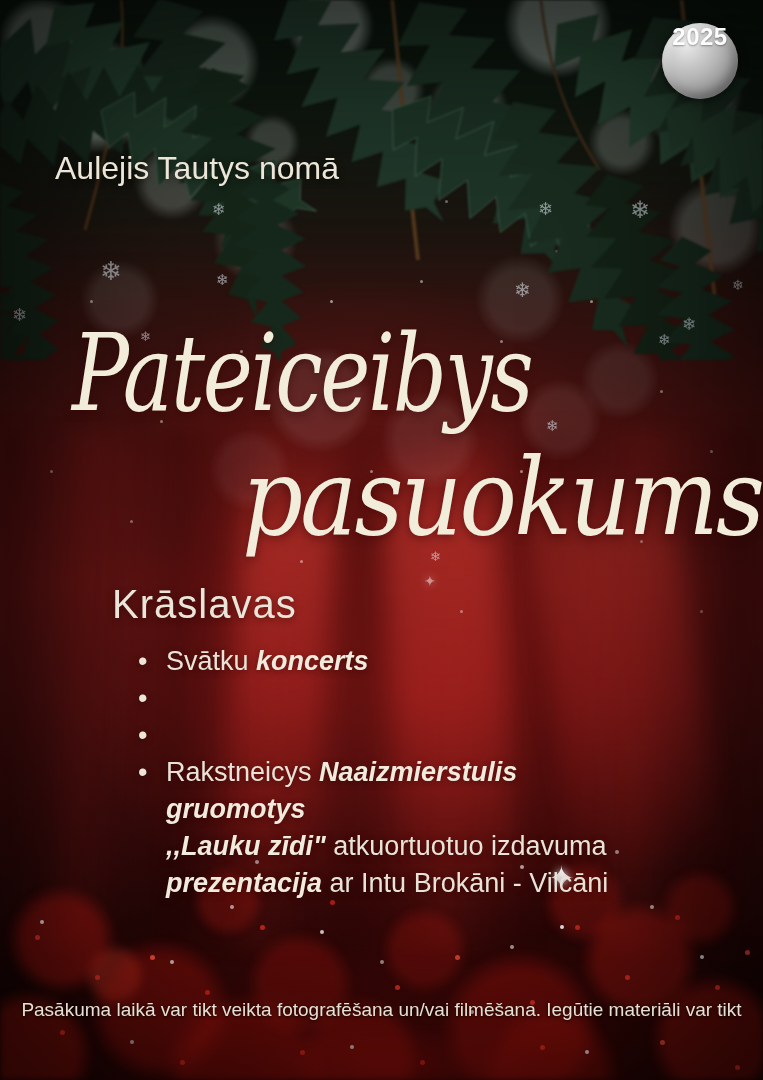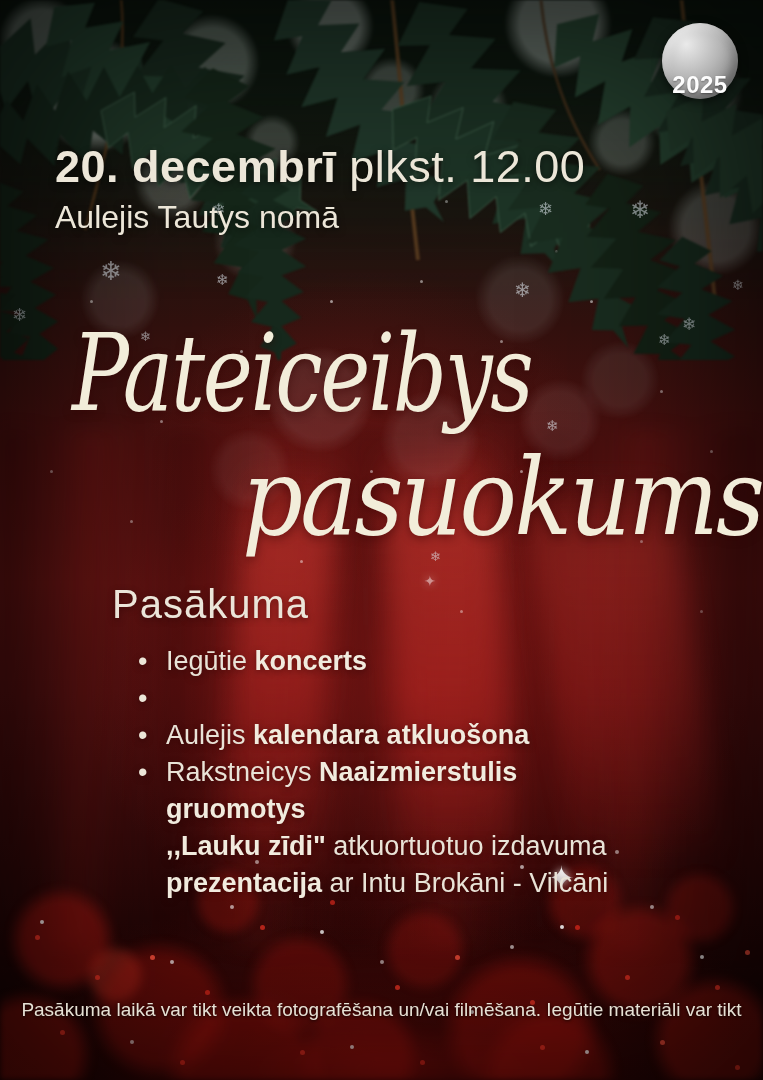--- a/index.html
+++ b/index.html
@@ -148,21 +148,21 @@
   .sf13{left:538px;top:200px;font-size:18px;}
   .flare{position:absolute;color:#fff;pointer-events:none;line-height:1;text-shadow:0 0 8px rgba(255,255,255,.9);}
   .fl1{left:548px;top:862px;font-size:32px;opacity:.95;}
   .fl2{left:424px;top:574px;font-size:14px;opacity:.5;}
 
   
   .badge{
     position:absolute;left:662px;top:23px;width:76px;height:76px;border-radius:50%;
     background:radial-gradient(circle at 32% 28%, #eaeaea, #b5b5b5 45%, #8e8e8e 72%, #747474 100%);
     box-shadow:0 3px 10px rgba(0,0,0,.55), inset -4px -5px 10px rgba(0,0,0,.28), inset 3px 4px 8px rgba(255,255,255,.45);
-    display:flex;align-items:flex-end;justify-content:center;z-index:20;
+    display:flex;align-items:flex-start;justify-content:center;z-index:20;
   }
   .badge span{font-weight:700;font-size:24px;color:#fdfdfd;letter-spacing:.5px;
     text-shadow:0 1px 2px rgba(0,0,0,.35);}
 
   .header{position:absolute;left:55px;top:143px;z-index:20;color:#ece6d8;
     text-shadow:0 2px 7px rgba(0,0,0,.55);}
   .header h1{margin:0;font-size:45px;font-weight:400;line-height:1.08;letter-spacing:.5px;}
   .header h1 b{font-weight:700;}
   .venue{font-size:32px;margin-top:7px;font-weight:400;}
 
@@ -173,21 +173,21 @@
     transform:scaleX(.80);transform-origin:left top;white-space:nowrap;}
   .script-title .t2{font-size:106px;line-height:112px;letter-spacing:-3px;
     margin-left:170px;margin-top:12px;transform:scaleX(.90);transform-origin:left top;white-space:nowrap;}
 
   .program{position:absolute;left:112px;top:582px;z-index:20;color:#e9e3d7;
     text-shadow:0 2px 6px rgba(40,0,0,.5);}
   .program h2{margin:0;font-size:40px;font-weight:400;letter-spacing:1px;color:#ebe5d9;}
   .program ul{list-style:none;margin:16px 0 0 26px;padding:0;font-size:27px;line-height:37px;width:500px;}
   .program li{display:flex;margin:0;}
   .program .blt{width:16px;flex:0 0 16px;margin-right:12px;color:#ece6d8;}
-  .program b{font-weight:700;color:#f1ebde;}
+  .program b{font-weight:700;color:#f1ebde;font-style:italic;}
 
   .footer{position:absolute;left:0;right:0;top:997px;z-index:20;text-align:center;
     font-size:19px;line-height:25px;color:#e6e0d4;text-shadow:0 1px 3px rgba(0,0,0,.8);}
 </style>
 </head>
 <body>
 
 <div class="poster">
 
   <div class="layer glow"></div>
@@ -245,42 +245,40 @@
   <span class="flare fl1">✦</span>
   <span class="flare fl2">✦</span>
 
   <div class="layer vignette"></div>
 
   <div class="badge">
     <span>2025</span>
   </div>
 
   <div class="header">
-    <h1><b>20. decembrī</b><span> plkst. 12.00</span></h1>
     <div class="venue">Aulejis Tautys nomā</div>
   </div>
 
   <div class="script-title">
     <div class="t1">Pateiceibys</div>
     <div class="t2">pasuokums</div>
   </div>
 
   <section class="program">
-    <h2>Pasākuma</h2>
+    <h2>Krāslavas</h2>
     <ul>
       <li>
         <span class="blt">•</span>
-        <span class="txt"><span>Iegūtie </span><b>koncerts</b></span>
-      </li>
-      <li>
-        <span class="blt">•</span>
-      </li>
-      <li>
-        <span class="blt">•</span>
-        <span class="txt"><span>Aulejis </span><b>kalendara atkluošona</b></span>
+        <span class="txt"><span>Svātku </span><b>koncerts</b></span>
+      </li>
+      <li>
+        <span class="blt">•</span>
+      </li>
+      <li>
+        <span class="blt">•</span>
       </li>
       <li>
         <span class="blt">•</span>
         <span class="txt"><span>Rakstneicys </span><b>Naaizmierstulis gruomotys</b><br><b>,,Lauku zīdi"</b><span> atkuortuotuo izdavuma</span><br><b>prezentacija</b><span> ar Intu Brokāni - Vilcāni</span></span>
       </li>
     </ul>
   </section>
 
   <footer class="footer">
     <div>Pasākuma laikā var tikt veikta fotografēšana un/vai filmēšana. Iegūtie materiāli var tikt</div>

